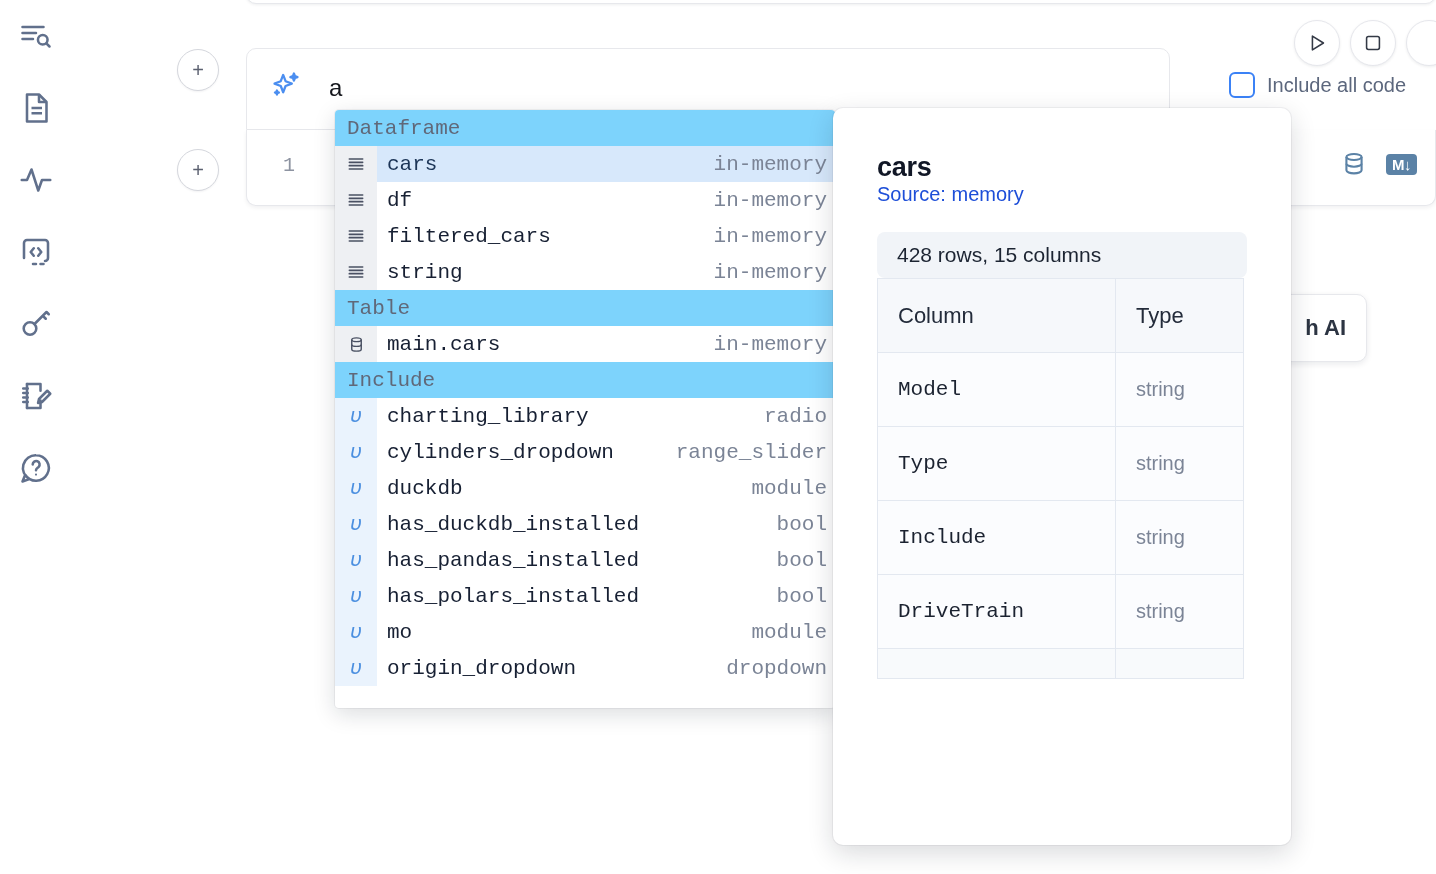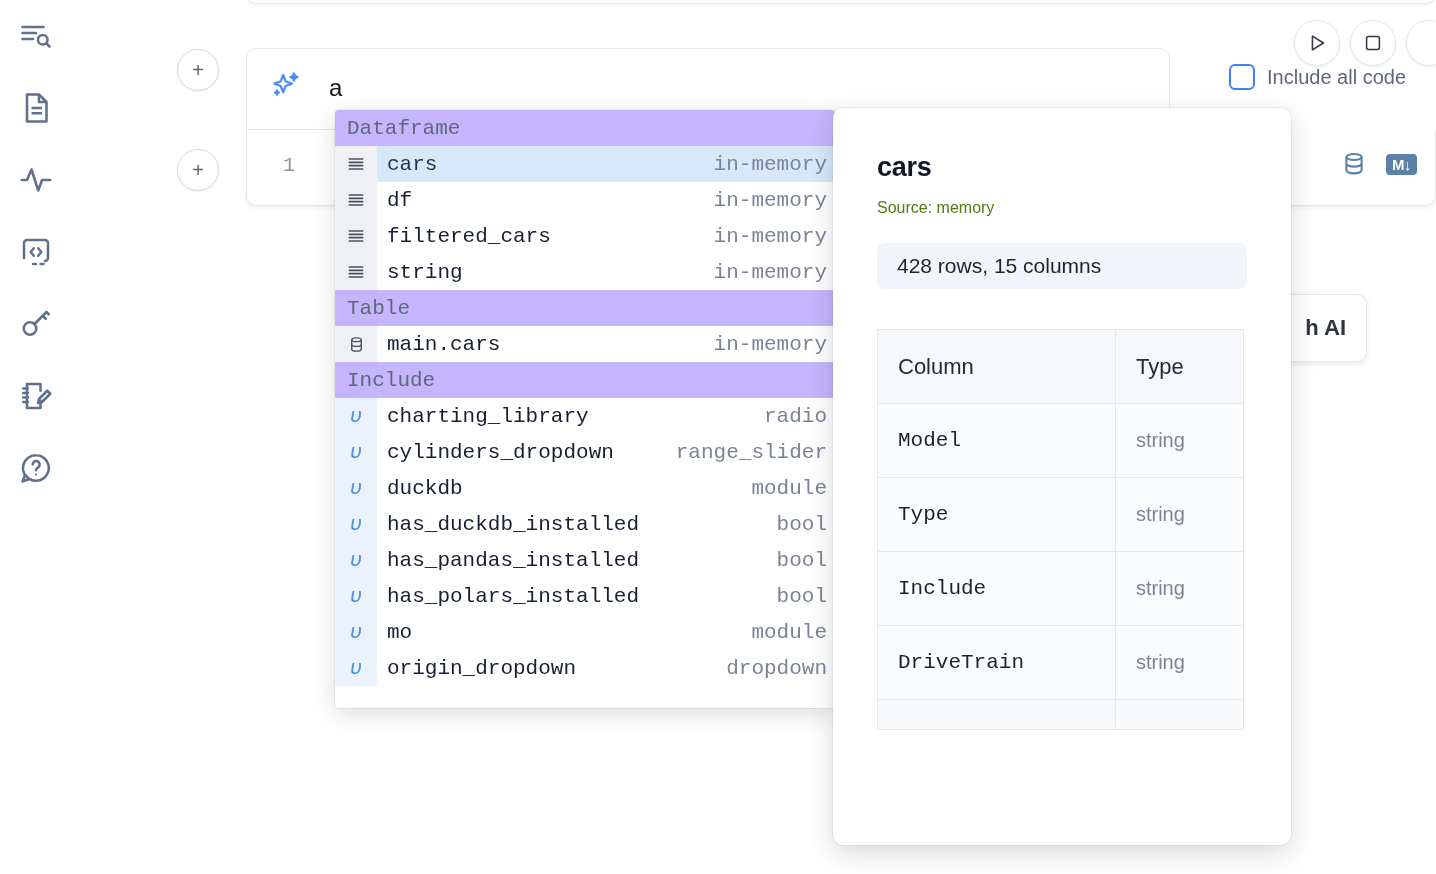--- a/index.html
+++ b/index.html
@@ -77,21 +77,21 @@
   }
 
   
   .run-controls { position: absolute; right: -16px; top: 20px; display: flex; gap: 10px; }
   .round-btn {
     width: 46px; height: 46px; border-radius: 50%; background: #fff;
     border: 1px solid #e6e7ec; display: flex; align-items: center; justify-content: center;
     box-shadow: 0 1px 3px rgba(16,24,40,.08); cursor: pointer; color: #343a46;
   }
   .include-row {
-    position: absolute; right: 30px; top: 64px;
+    position: absolute; right: 30px; top: 72px;
     display: flex; align-items: center; gap: 12px;
   }
   .chk {
     width: 26px; height: 26px; border-radius: 6px;
     border: 2.2px solid #3b82f6; background: #fff; cursor: pointer;
   }
   .include-label { font-size: 20px; color: #5c677d; }
 
   
   .gen-ai-btn {
@@ -104,21 +104,21 @@
   }
 
   
   .ac {
     position: absolute; left: 335px; top: 110px; width: 500px; height: 598px;
     background: #fff; border-radius: 4px;
     box-shadow: 0 6px 22px rgba(16,24,40,.15), 0 0 0 1px rgba(16,24,40,.05);
     overflow: hidden;
   }
   .ac-group {
-    height: 36px; background: #c4b5fd; color: #606879;
+    height: 36px; background: #7dd3fc; color: #606879;
     font-family: "Liberation Mono", monospace; font-size: 21px;
     display: flex; align-items: center; padding-left: 12px;
   }
   .ac-item {
     height: 36px; display: flex; align-items: center;
     font-family: "Liberation Mono", monospace; font-size: 21px;
     cursor: pointer; background: #fff;
   }
   .ac-item.sel .ac-label-wrap { background: #d7e8fb; }
   .ac-icon {
@@ -136,27 +136,27 @@
   .ac-type { color: #7b8496; white-space: nowrap; padding-left: 14px; }
 
   
   .preview {
     position: absolute; left: 833px; top: 108px; width: 458px; height: 737px;
     background: #fff; border-radius: 10px;
     box-shadow: 0 8px 26px rgba(16,24,40,.16), 0 0 0 1px rgba(16,24,40,.05);
     overflow: hidden; padding: 44px 44px 0 44px;
   }
   .pv-title { font-size: 27px; font-weight: 700; color: #111726; letter-spacing: -.3px; }
-  .pv-source { margin-top: 16px; font-size: 16px; color: #4d7c0f; }
+  .pv-source { font-size: 20px; color: #1d4ed8; }
   .pv-chip {
     margin-top: 26px; background: #f1f4f8; border-radius: 8px;
     height: 46px; display: flex; align-items: center; padding-left: 20px;
     font-size: 21px; color: #1c2432;
   }
-  .pv-table { margin-top: 40px; width: 367px; border-collapse: collapse; }
+  .pv-table { width: 367px; border-collapse: collapse; }
   .pv-table th, .pv-table td {
     border: 1px solid #e3e8f0; text-align: left; height: 74px; padding: 0 20px;
   }
   .pv-table th { background: #f6f8fb; font-weight: 400; font-size: 22px; color: #232b3a; }
   .pv-table td.col { font-family: "Liberation Mono", monospace; font-size: 21px; color: #1b2230; background: #fbfcfe; }
   .pv-table td.typ { font-size: 20px; color: #7b8496; background: #fbfcfe; }
   .pv-table tr.ghost td { height: 30px; background: #f8fafc; }
 </style>
 </head>
 <body>

